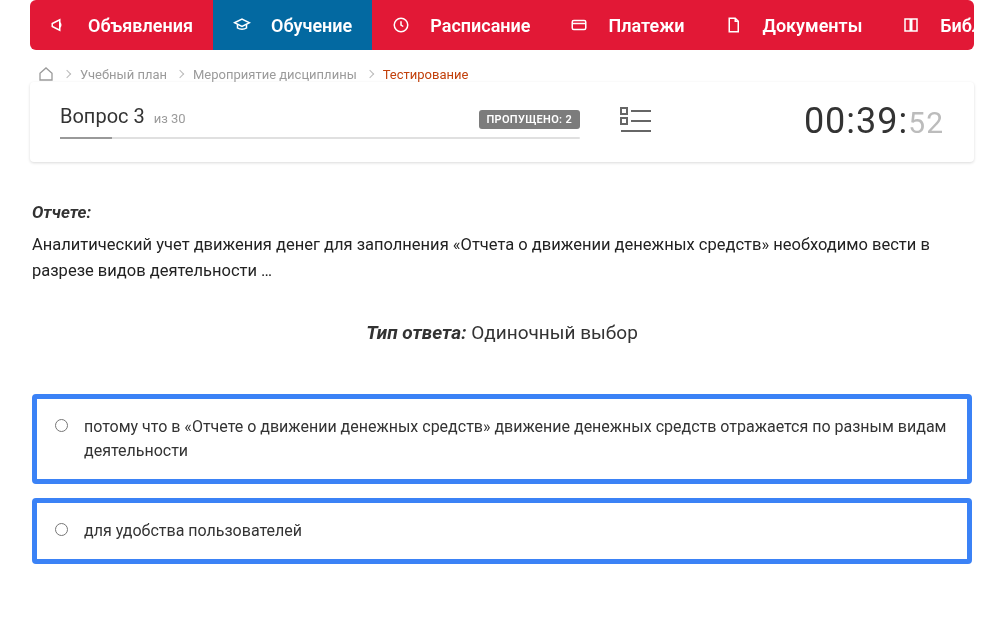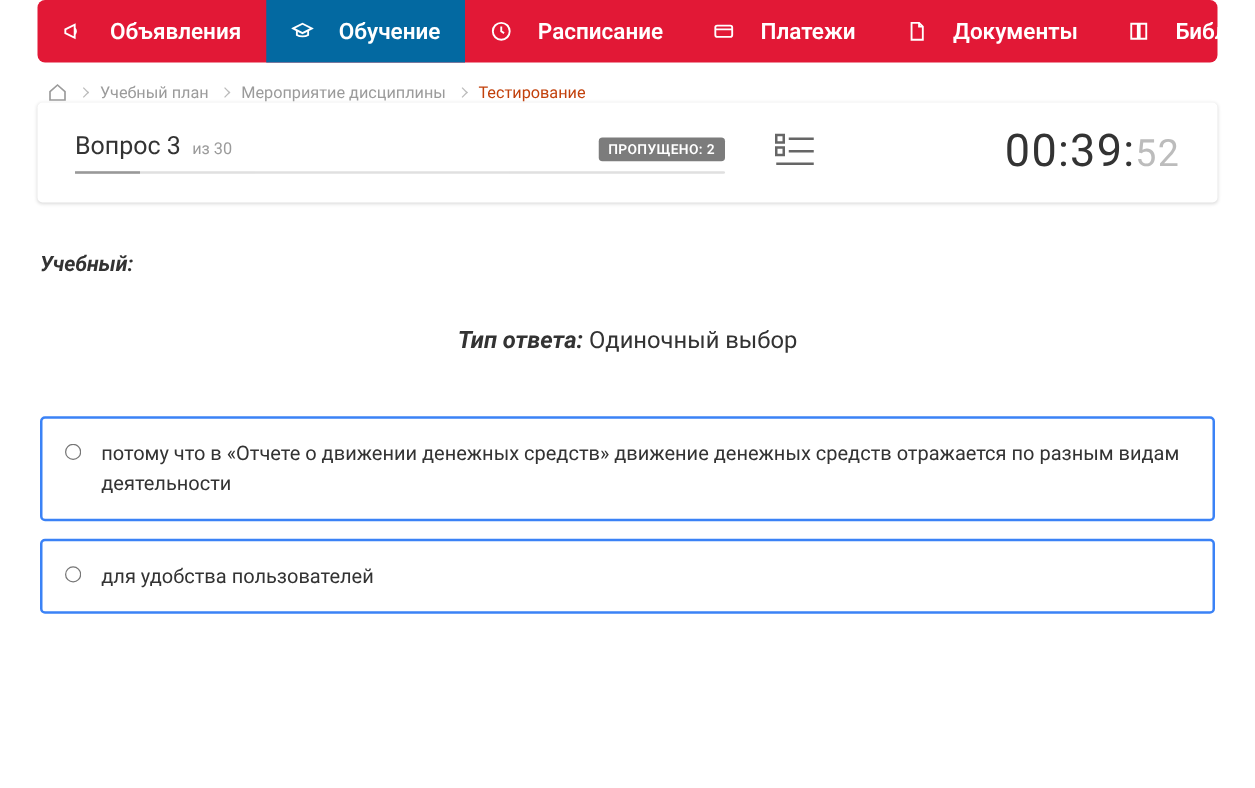--- a/index.html
+++ b/index.html
@@ -138,21 +138,21 @@
   .q-label {
     font-style: italic; font-weight: 700; font-size:17px;
     margin-bottom:10px;
   }
   .q-text { font-size:16.5px; line-height:1.55; color:#222; }
   .answer-type-row { margin-top: 38px; font-size:19px;text-align:center; }
   .answer-type-row .lbl { font-style: italic; font-weight:700; }
 
   .answers { margin-top: 50px; }
   .answer-option {
-    border:2px solid #3b82f6;
+    border:5px solid #3b82f6;
     border-radius:4px;
     padding:16px 18px;
     margin-bottom:14px;
     display:flex;
     align-items:flex-start;
     gap:16px;
     font-size:16px;
     line-height:1.5;
     cursor:pointer;
   }
@@ -279,21 +279,22 @@
           <line x1="1" y1="25" x2="31" y2="25"></line>
         </svg>
       </div>
 
       <div class="timer">
         <span>00:39:</span><span class="sec">52</span>
       </div>
     </div>
 
     <div class="question-block">
-      <div class="q-label">Учебный:</div>
+      <div class="q-label">Отчете:</div>
+      <div class="q-text">Аналитический учет движения денег для заполнения «Отчета о движении денежных средств» необходимо вести в разрезе видов деятельности …</div>
 
       <div class="answer-type-row">
         <span class="lbl">Тип ответа:</span>
         <span>Одиночный выбор</span>
       </div>
 
       <div class="answers">
         <label class="answer-option">
           <input type="radio" name="ans" style="">
           <span>потому что в «Отчете о движении денежных средств» движение денежных средств отражается по разным видам деятельности</span>

